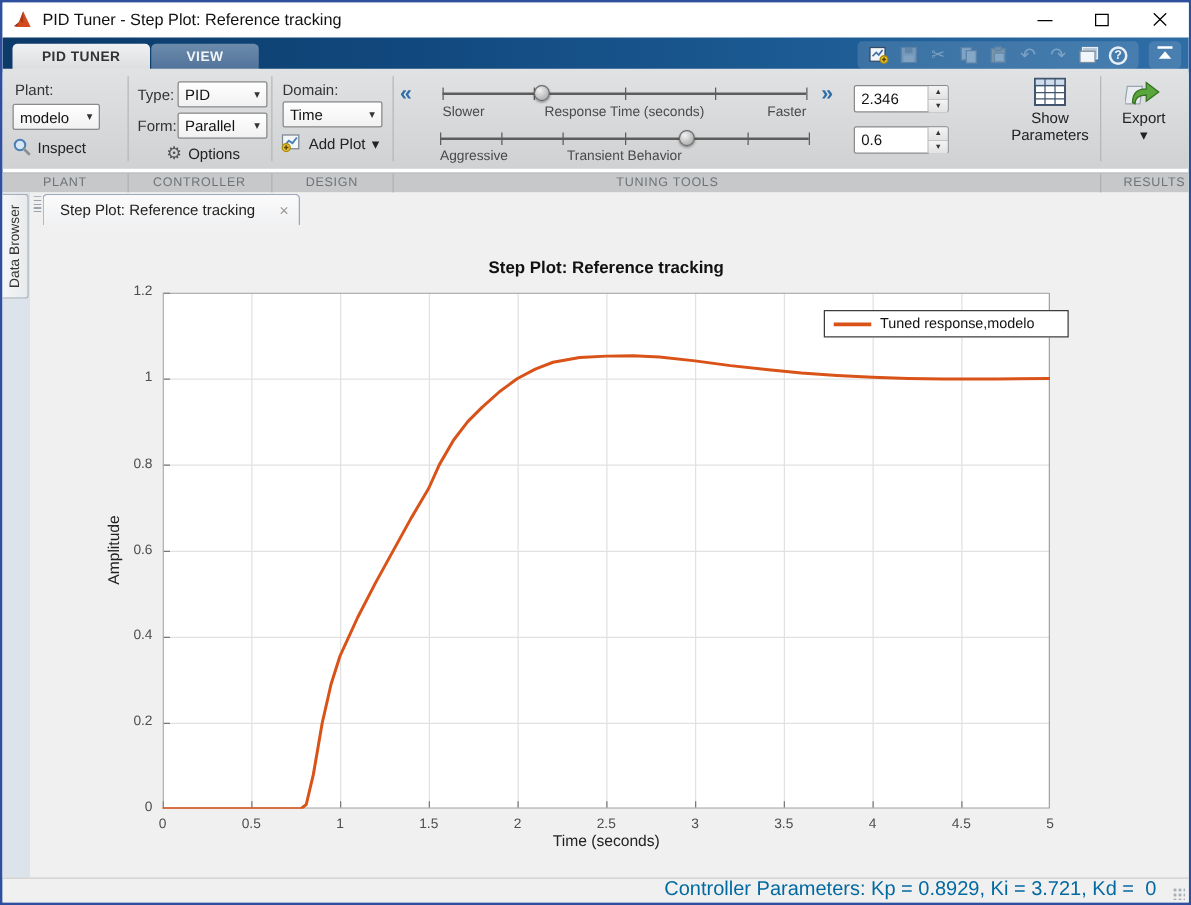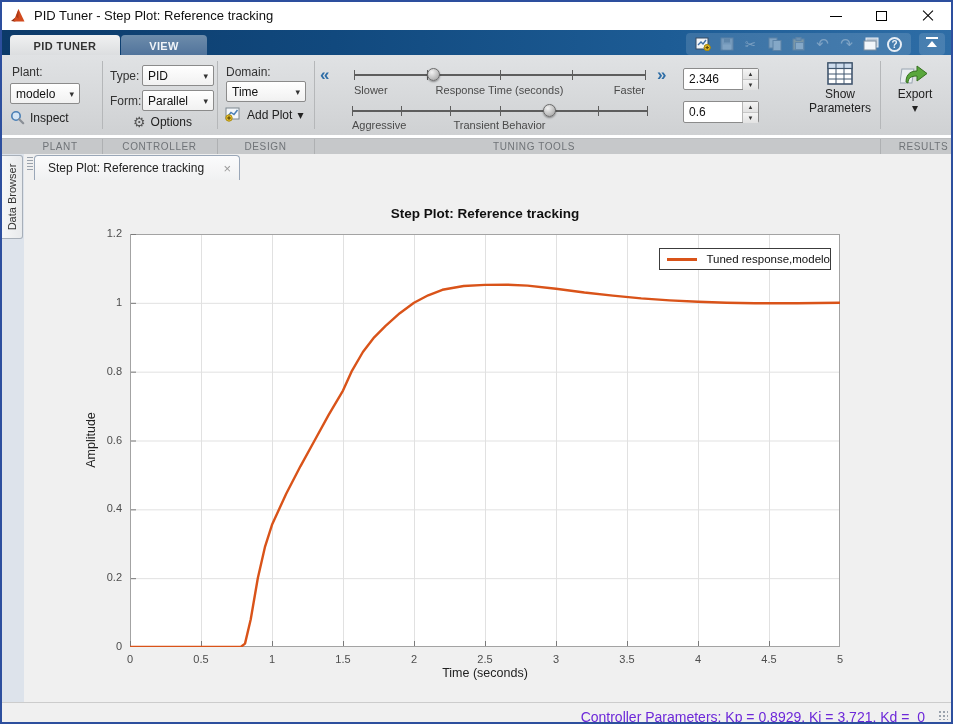--- a/index.html
+++ b/index.html
@@ -88,28 +88,28 @@
   .doc-tab .doc-close { font-size:13px; color:#9a9a9a; padding-left:6px; cursor:default; }
   
   .plot { position:absolute; left:22px; top:0; width:927px; height:548px; }
   .chart-title { position:absolute; left:106px; top:52px; width:710px; text-align:center;
     font-size:13.5px; font-weight:bold; color:#111; }
   .axes-svg { position:absolute; left:106px; top:80px; }
   .tick-label { position:absolute; font-size:11px; color:#4d4d4d; }
   .xlabel { position:absolute; left:106px; top:512px; width:710px; text-align:center; font-size:12.5px; color:#222; }
   .ylabel { position:absolute; left:67px; top:286px; transform:translate(-50%,-50%) rotate(-90deg);
     font-size:12.5px; color:#222; white-space:nowrap; }
-  .legend { position:absolute; left:635px; top:94px; width:172px; height:22px; background:#fff;
-    border:1px solid #3c3c3c; display:flex; align-items:center;justify-content:space-between; }
+  .legend { position:absolute; left:635px; top:94px; width:196px; height:22px; background:#fff;
+    border:1px solid #3c3c3c; display:flex; align-items:center; }
   .legend .sample { width:30px; height:3px; margin:0 7px; }
   .legend .ltext { font-size:11.5px; color:#111; white-space:nowrap; }
   
   .statusbar { position:absolute; left:0; top:700px; width:949px; height:20px; background:#f0f0f0;
     border-top:1px solid #ccc; }
-  .status-text { position:absolute; right:26px; top:6px; font-size:14px; color:#6d28d9; white-space:pre; }
+  .status-text { position:absolute; right:26px; top:0; font-size:16px; color:#0369a1; white-space:pre; }
   .resize-grip { position:absolute; right:3px; bottom:2px; width:10px; height:10px;
     background:radial-gradient(circle,#9aa2ac 1px,transparent 1.2px); background-size:4px 4px; }
   .micon { display:inline-block; }
 </style>
 </head>
 <body>
 
 <div id="window">
 
   <div class="titlebar">
@@ -295,21 +295,21 @@
       <svg width="30" height="26" viewBox="0 0 30 26">
         <polygon points="3,8 15,8 15,22 3,22" fill="#e9edf1" stroke="#9aa5b1" transform="skewX(-8)"></polygon>
         <path d="M6 21 C6 12 12 10 17 10 L17 5 L27 12.5 L17 20 L17 15 C11 15 8 17 8 22 Z" fill="#59a73c" stroke="#357020" stroke-width="1"></path>
       </svg>
       <span class="line">Export</span>
       <span class="dd-arrow" style="margin:0;">▾</span>
     </div>
   </div>
 
   <div class="section-strip">
-    <span class="slabel" style="left:8px; width:100px;">PLANT</span>
+    <span class="slabel" style="left:0; width:100px;">PLANT</span>
     <span class="slabel" style="left:100px; width:115px;">CONTROLLER</span>
     <span class="slabel" style="left:215px; width:97px;">DESIGN</span>
     <span class="slabel" style="left:312px; width:440px;">TUNING TOOLS</span>
     <span class="slabel" style="left:878px; width:71px;margin-left:8px;">RESULTS</span>
     <div class="sdivider" style="left:100px;"></div>
     <div class="sdivider" style="left:215px;"></div>
     <div class="sdivider" style="left:312px;"></div>
     <div class="sdivider" style="left:878px;"></div>
   </div>
 

